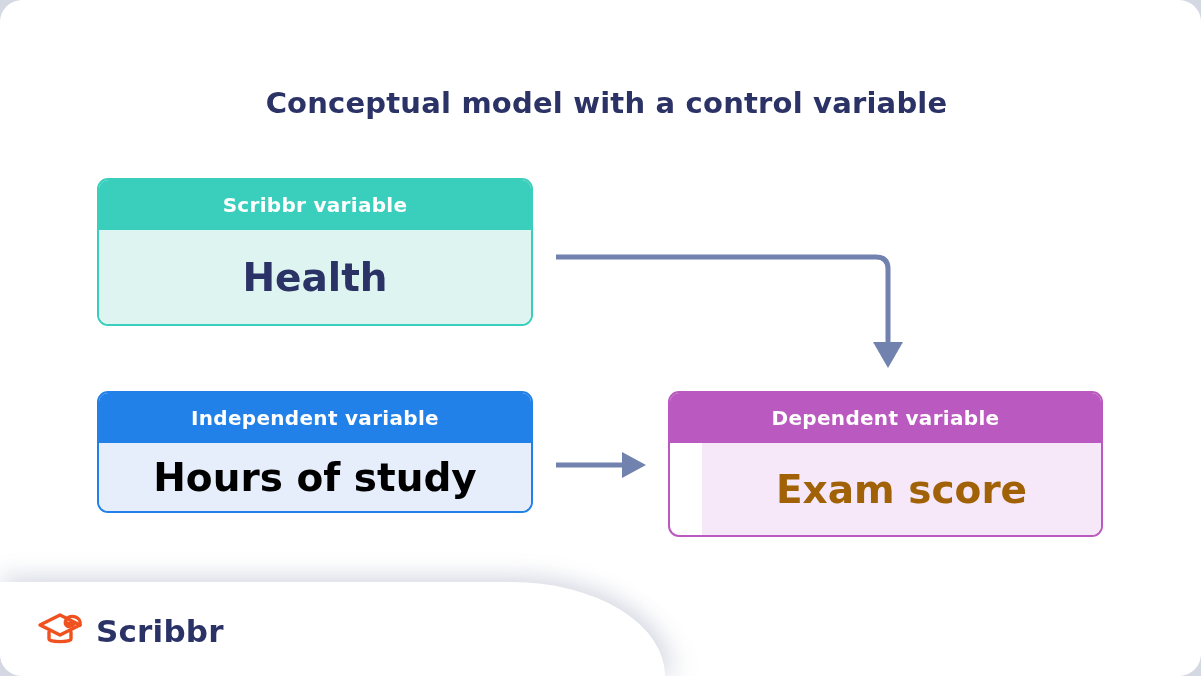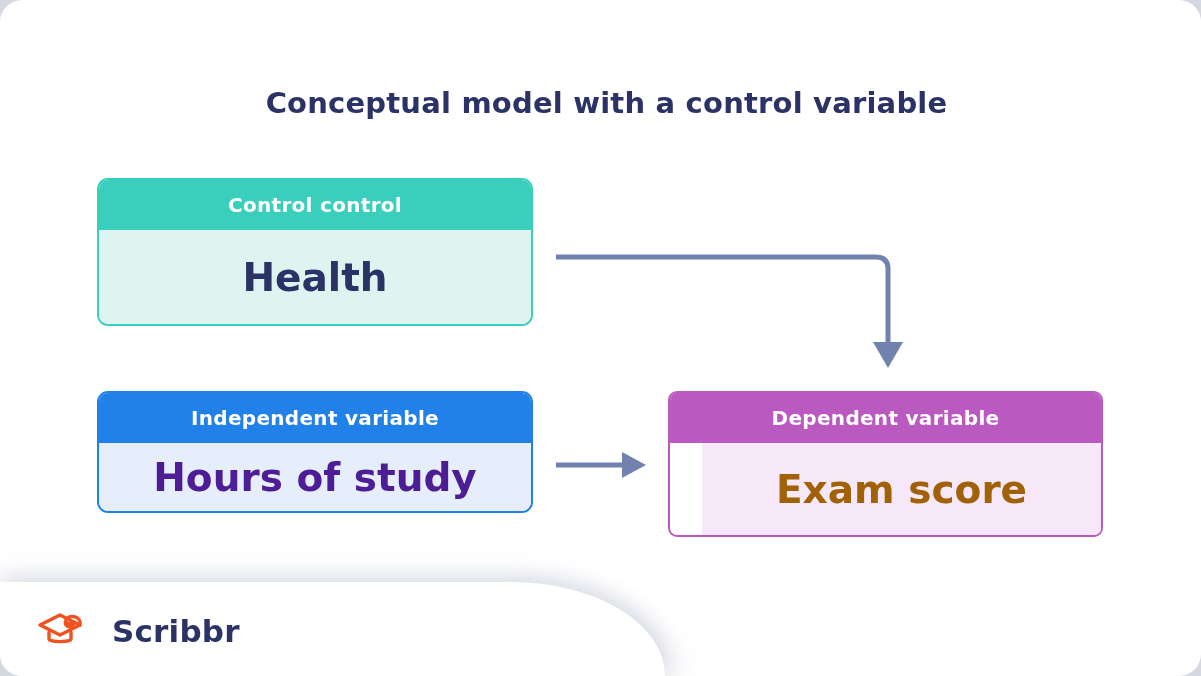--- a/index.html
+++ b/index.html
@@ -48,64 +48,64 @@
   .vbox-body {
     flex: 1;
     display: flex;
     align-items: center;
     justify-content: center;
     font-size: 39px;
     font-weight: bold;
   }
   #box-control     { left: 97px;  top: 178px; width: 436px; height: 148px; }
   #box-independent { left: 97px;  top: 391px; width: 436px; height: 122px; }
-  #box-dependent   { left: 668px; top: 391px; width: 435px; height: 146px; border-radius: 9px; }
+  #box-dependent   { left: 668px; top: 391px; width: 435px; height: 146px; }
   .arrow-layer {
     position: absolute; inset: 0;
     pointer-events: none;
   }
   .flap {
     position: absolute;
     left: 0; bottom: 0;
     width: 665px; height: 94px;
     border-top-right-radius: 160px 98px;
     box-shadow: 0 -8px 22px rgba(110, 120, 155, 0.20), 14px 6px 26px rgba(110, 120, 155, 0.14);
     display: flex;
     align-items: center;
   }
   .logo {
     display: flex;
     align-items: center;
-    gap: 28px;
+    gap: 12px;
     margin-left: 36px;
     margin-top: 4px;
   }
   .logo-text {
     font-size: 31px;
     font-weight: bold;
     letter-spacing: 0.2px;
   }
 </style>
 </head>
 <body>
 
 <div class="page-bg" style="background: rgb(212, 216, 227);">
 
   <div class="card" style="background: rgb(255, 255, 255);">
 
     <div class="title" style="color: rgb(43, 50, 102); margin-left: 12px;">Conceptual model with a control variable</div>
 
     <div class="vbox" id="box-control" style="border-color: rgb(58, 207, 189);">
-      <div class="vbox-header" style="background: rgb(58, 207, 189);">Control control</div>
+      <div class="vbox-header" style="background: rgb(58, 207, 189);">Scribbr variable</div>
       <div class="vbox-body" style="background: rgb(222, 244, 241); color: rgb(43, 50, 102);">Health</div>
     </div>
 
     <div class="vbox" id="box-independent" style="border-color: rgb(33, 129, 232);">
       <div class="vbox-header" style="background: rgb(33, 129, 232);">Independent variable</div>
-      <div class="vbox-body" style="background: rgb(231, 238, 251); color: #4c1d95;">Hours of study</div>
+      <div class="vbox-body" style="background: rgb(231, 238, 251); color: #000000;">Hours of study</div>
     </div>
 
     <div class="vbox" id="box-dependent" style="border-color: rgb(186, 89, 192);">
       <div class="vbox-header" style="background: rgb(186, 89, 192);">Dependent variable</div>
       <div class="vbox-body" style="background: rgb(246, 232, 248); color: #a16207; margin-left: 32px;">Exam score</div>
     </div>
 
     <svg class="arrow-layer" width="1201" height="676" viewBox="0 0 1201 676">
       <g style="stroke: rgb(113, 130, 174);">
         <path d="M556,257 H876 Q888,257 888,269 V344" fill="none" stroke-width="5" stroke-linecap="butt"></path>

